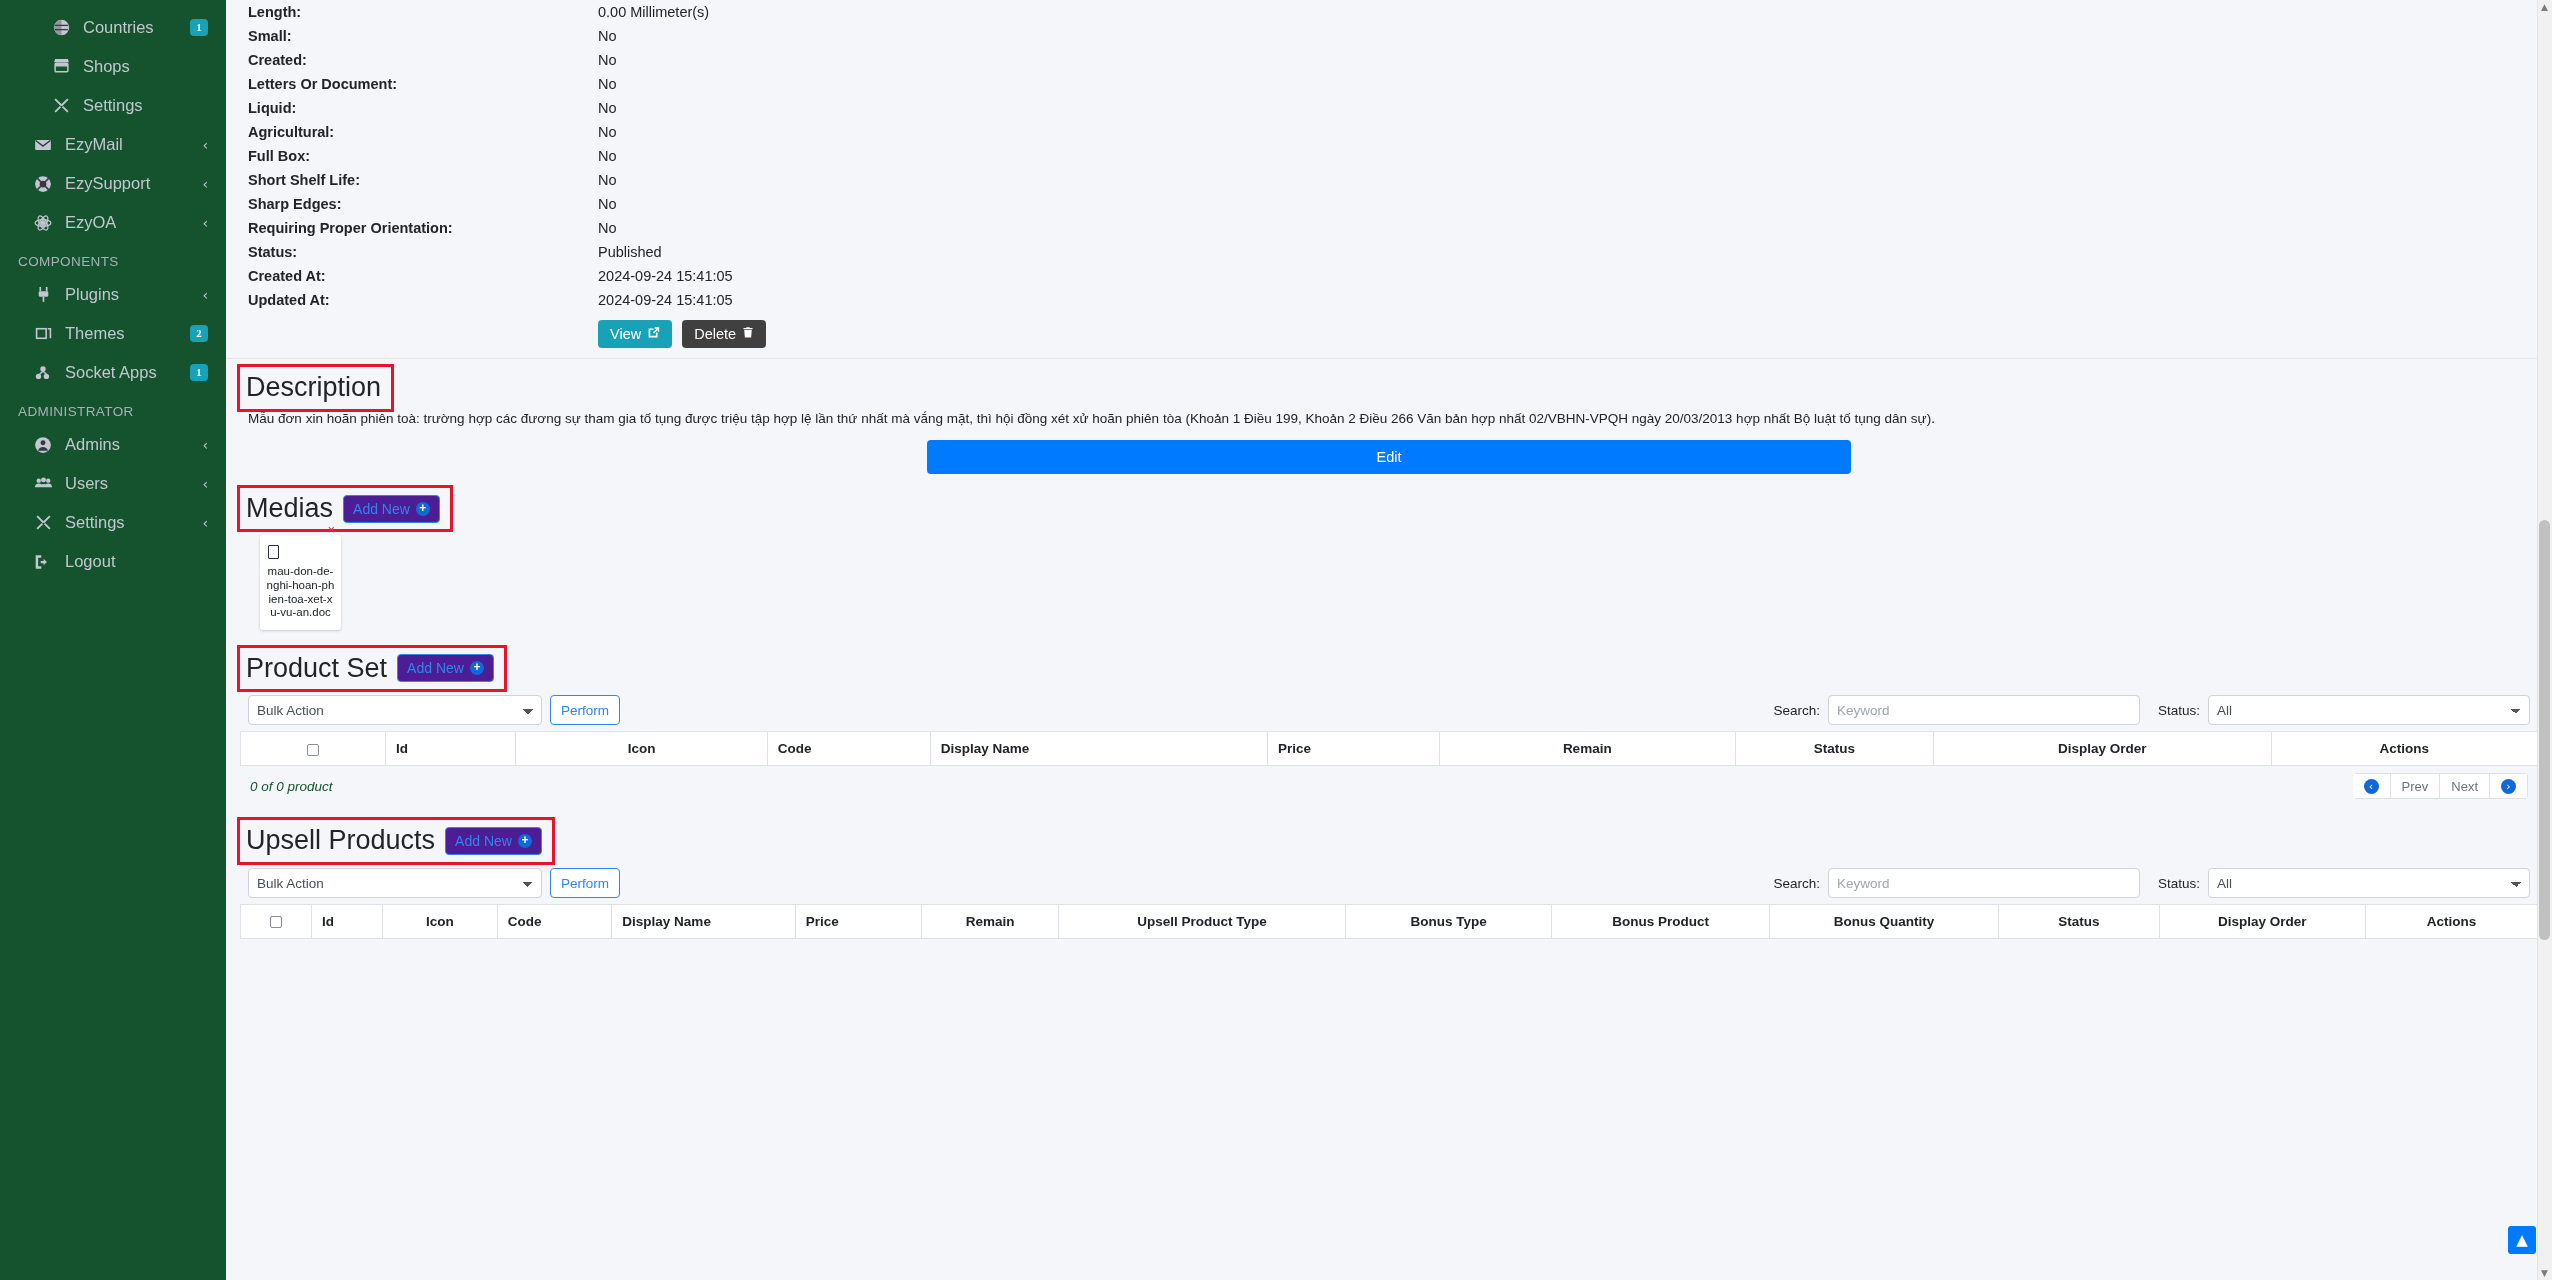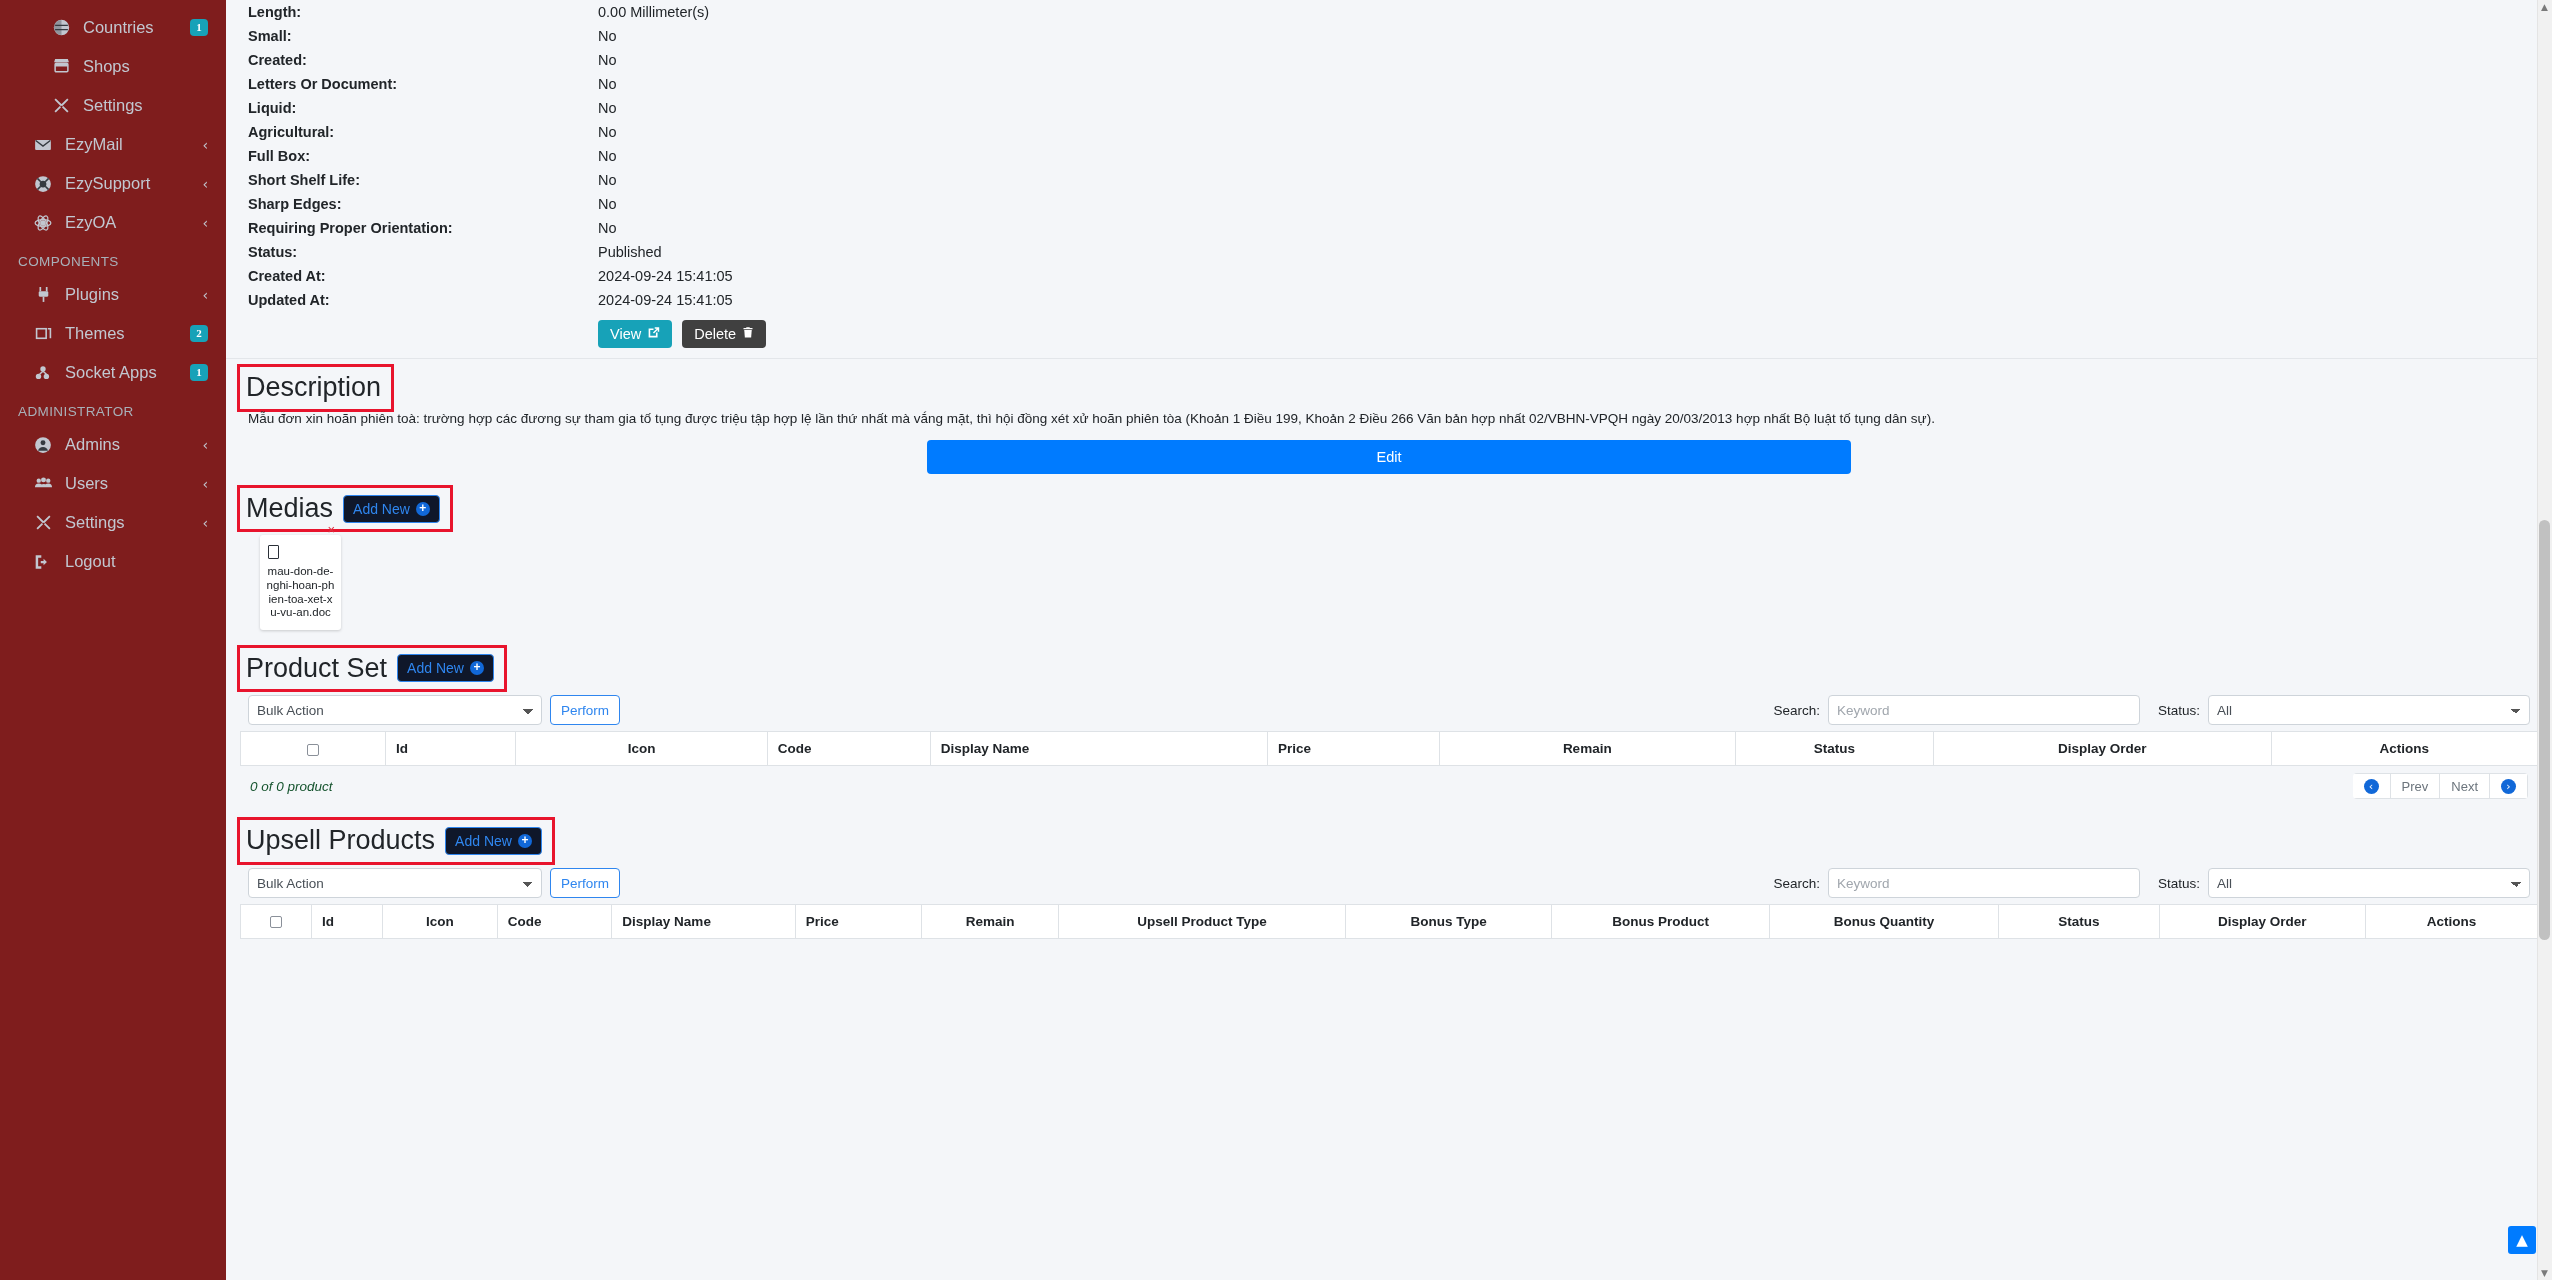--- a/index.html
+++ b/index.html
@@ -10,21 +10,21 @@
     background: #f4f6f9;
     font-family: "Liberation Sans", sans-serif;
   }
   body { display: flex; }
 
   
   #sidebar {
     width: 226px;
     min-width: 226px;
     height: 1280px;
-    background: #7f1d1d;
+    background: #14532d;
     color: #c2c7d0;
     padding-top: 0;
     overflow: hidden;
     position: relative;
   }
   .nav-item {
     display: flex;
     align-items: center;
     height: 39px;
     padding: 0 18px 0 30px;
@@ -126,21 +126,21 @@
   .annot {
     outline: 3px solid #e8142d;
     outline-offset: 0px;
   }
   .btn-addnew {
     display: inline-flex;
     align-items: center;
     gap: 6px;
     border: 1px solid #2f86ef;
     color: #2f86ef;
-    background: #0f172a;
+    background: #4c1d95;
     border-radius: 4px;
     font-size: 14px;
     padding: 5px 9px;
     cursor: pointer;
   }
   .plus-circ {
     width: 14px; height: 14px;
     border-radius: 50%;
     background: #1168d8;
     color: #fff;

